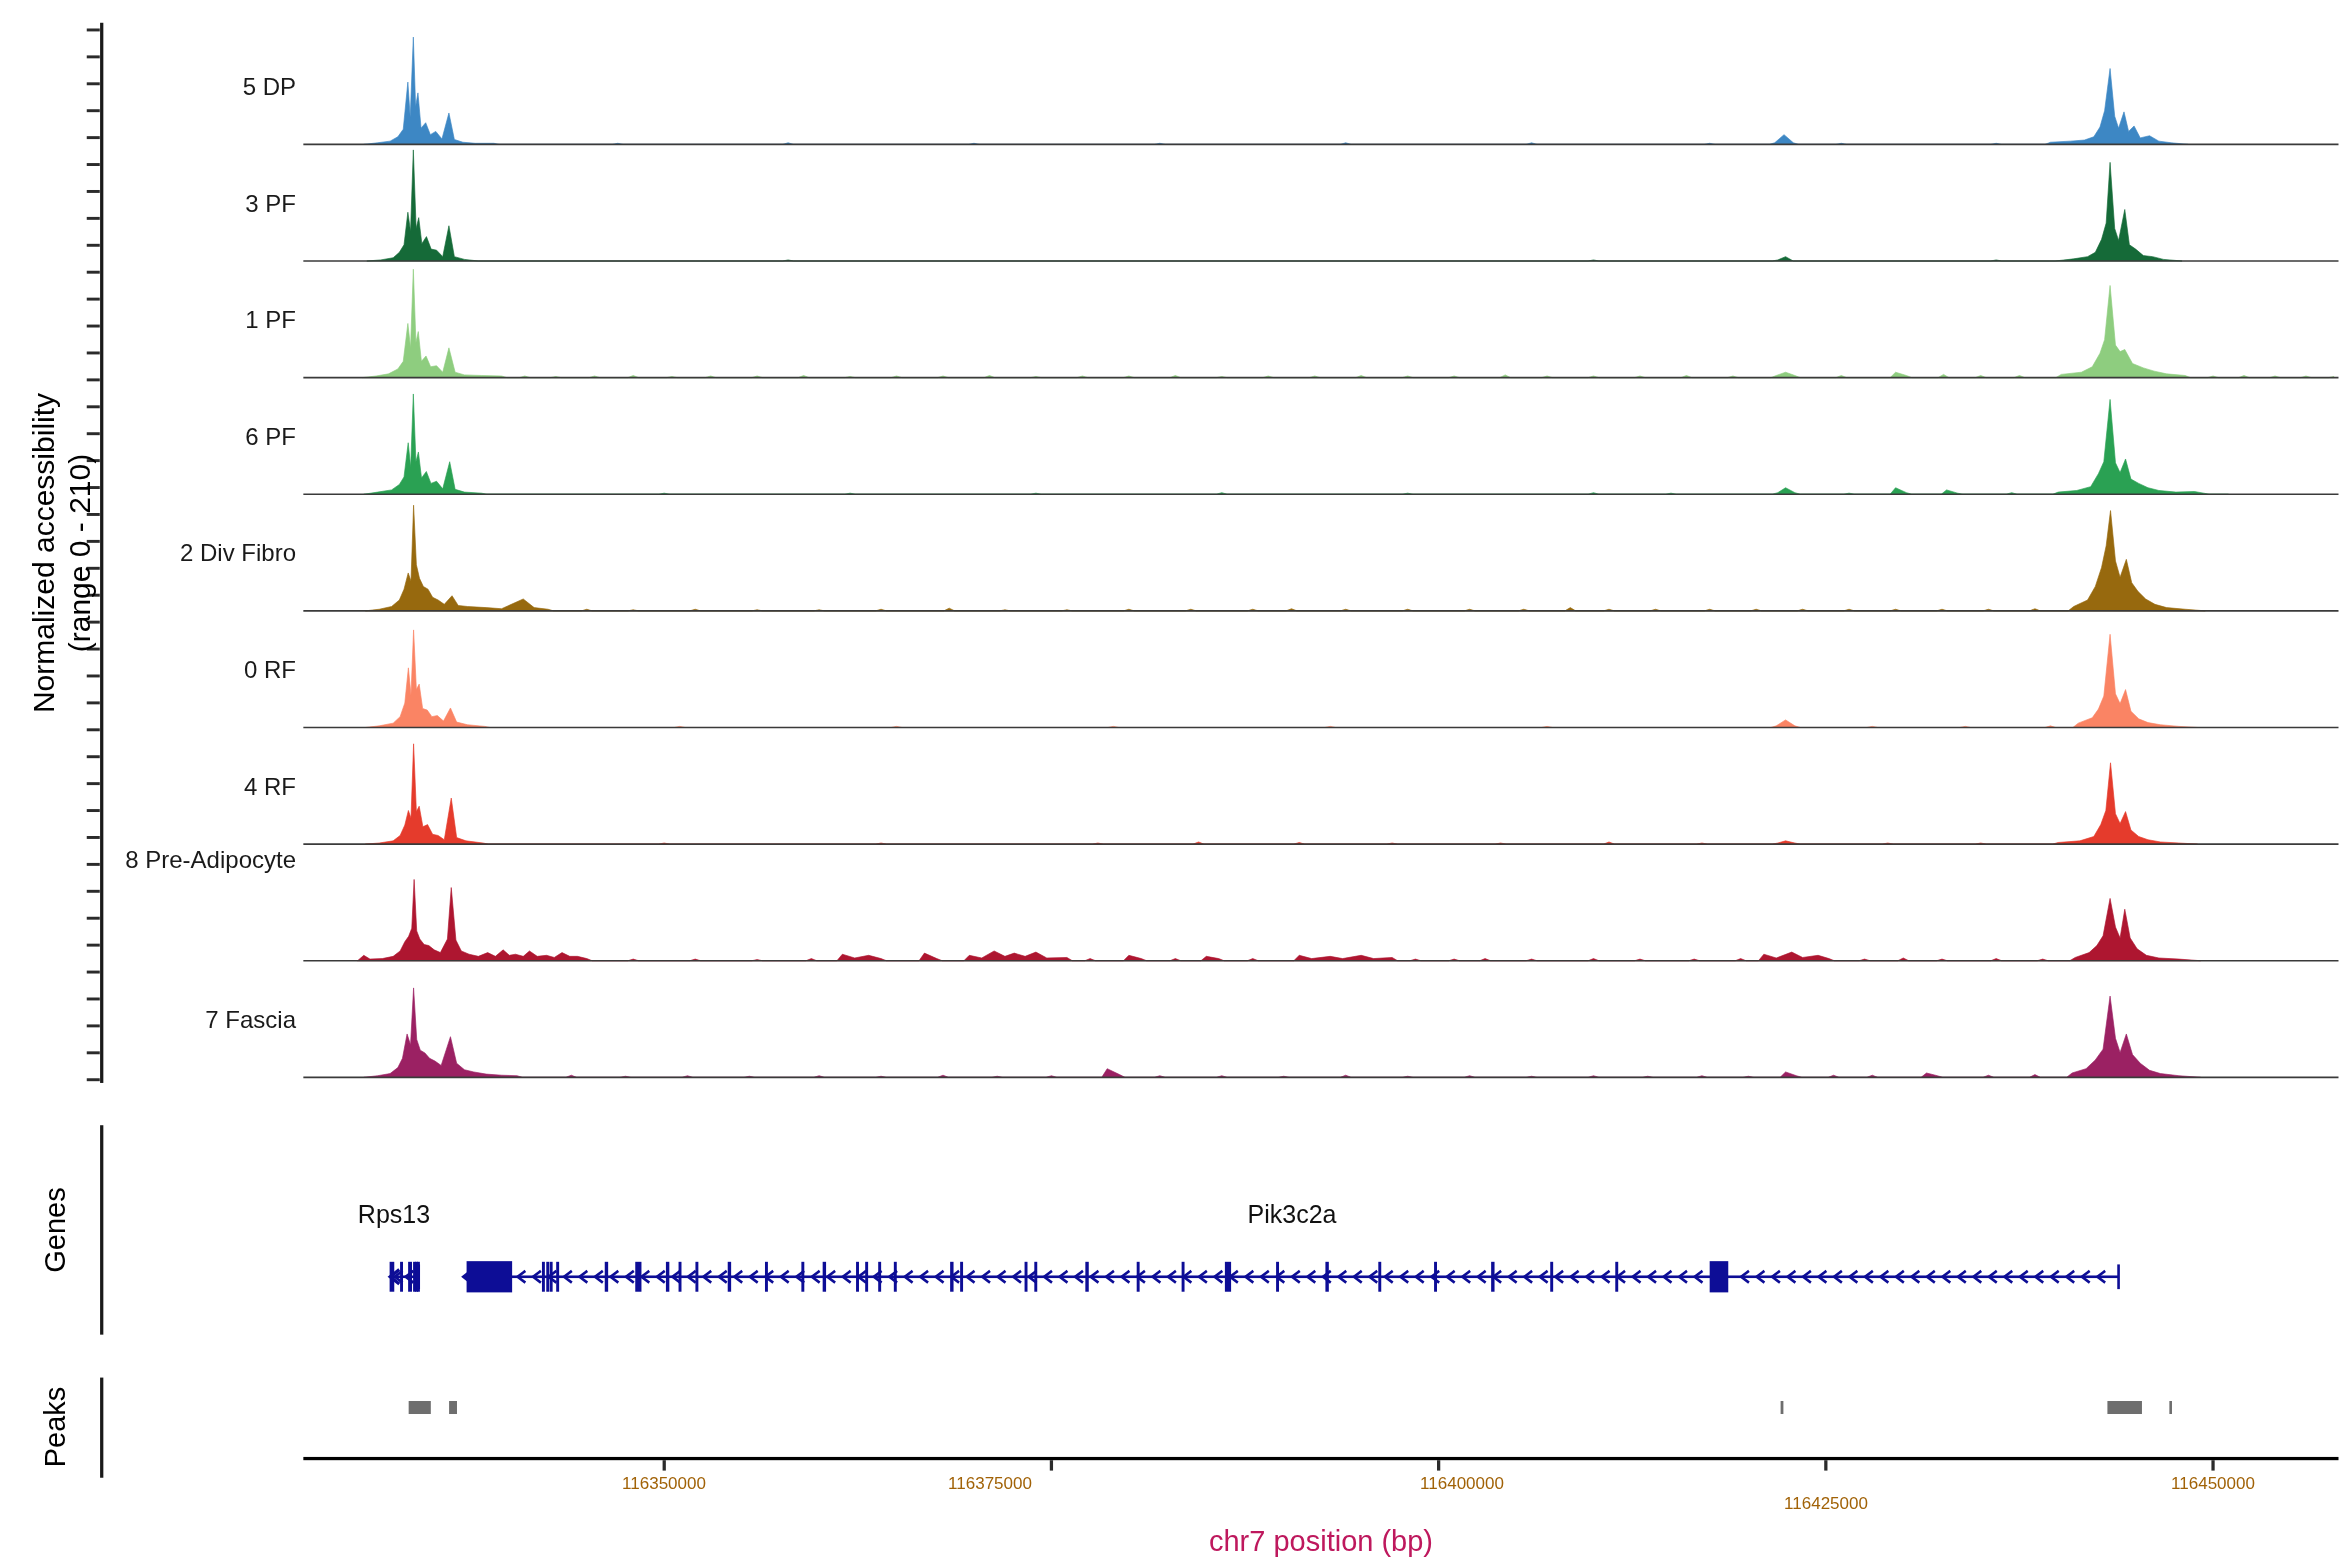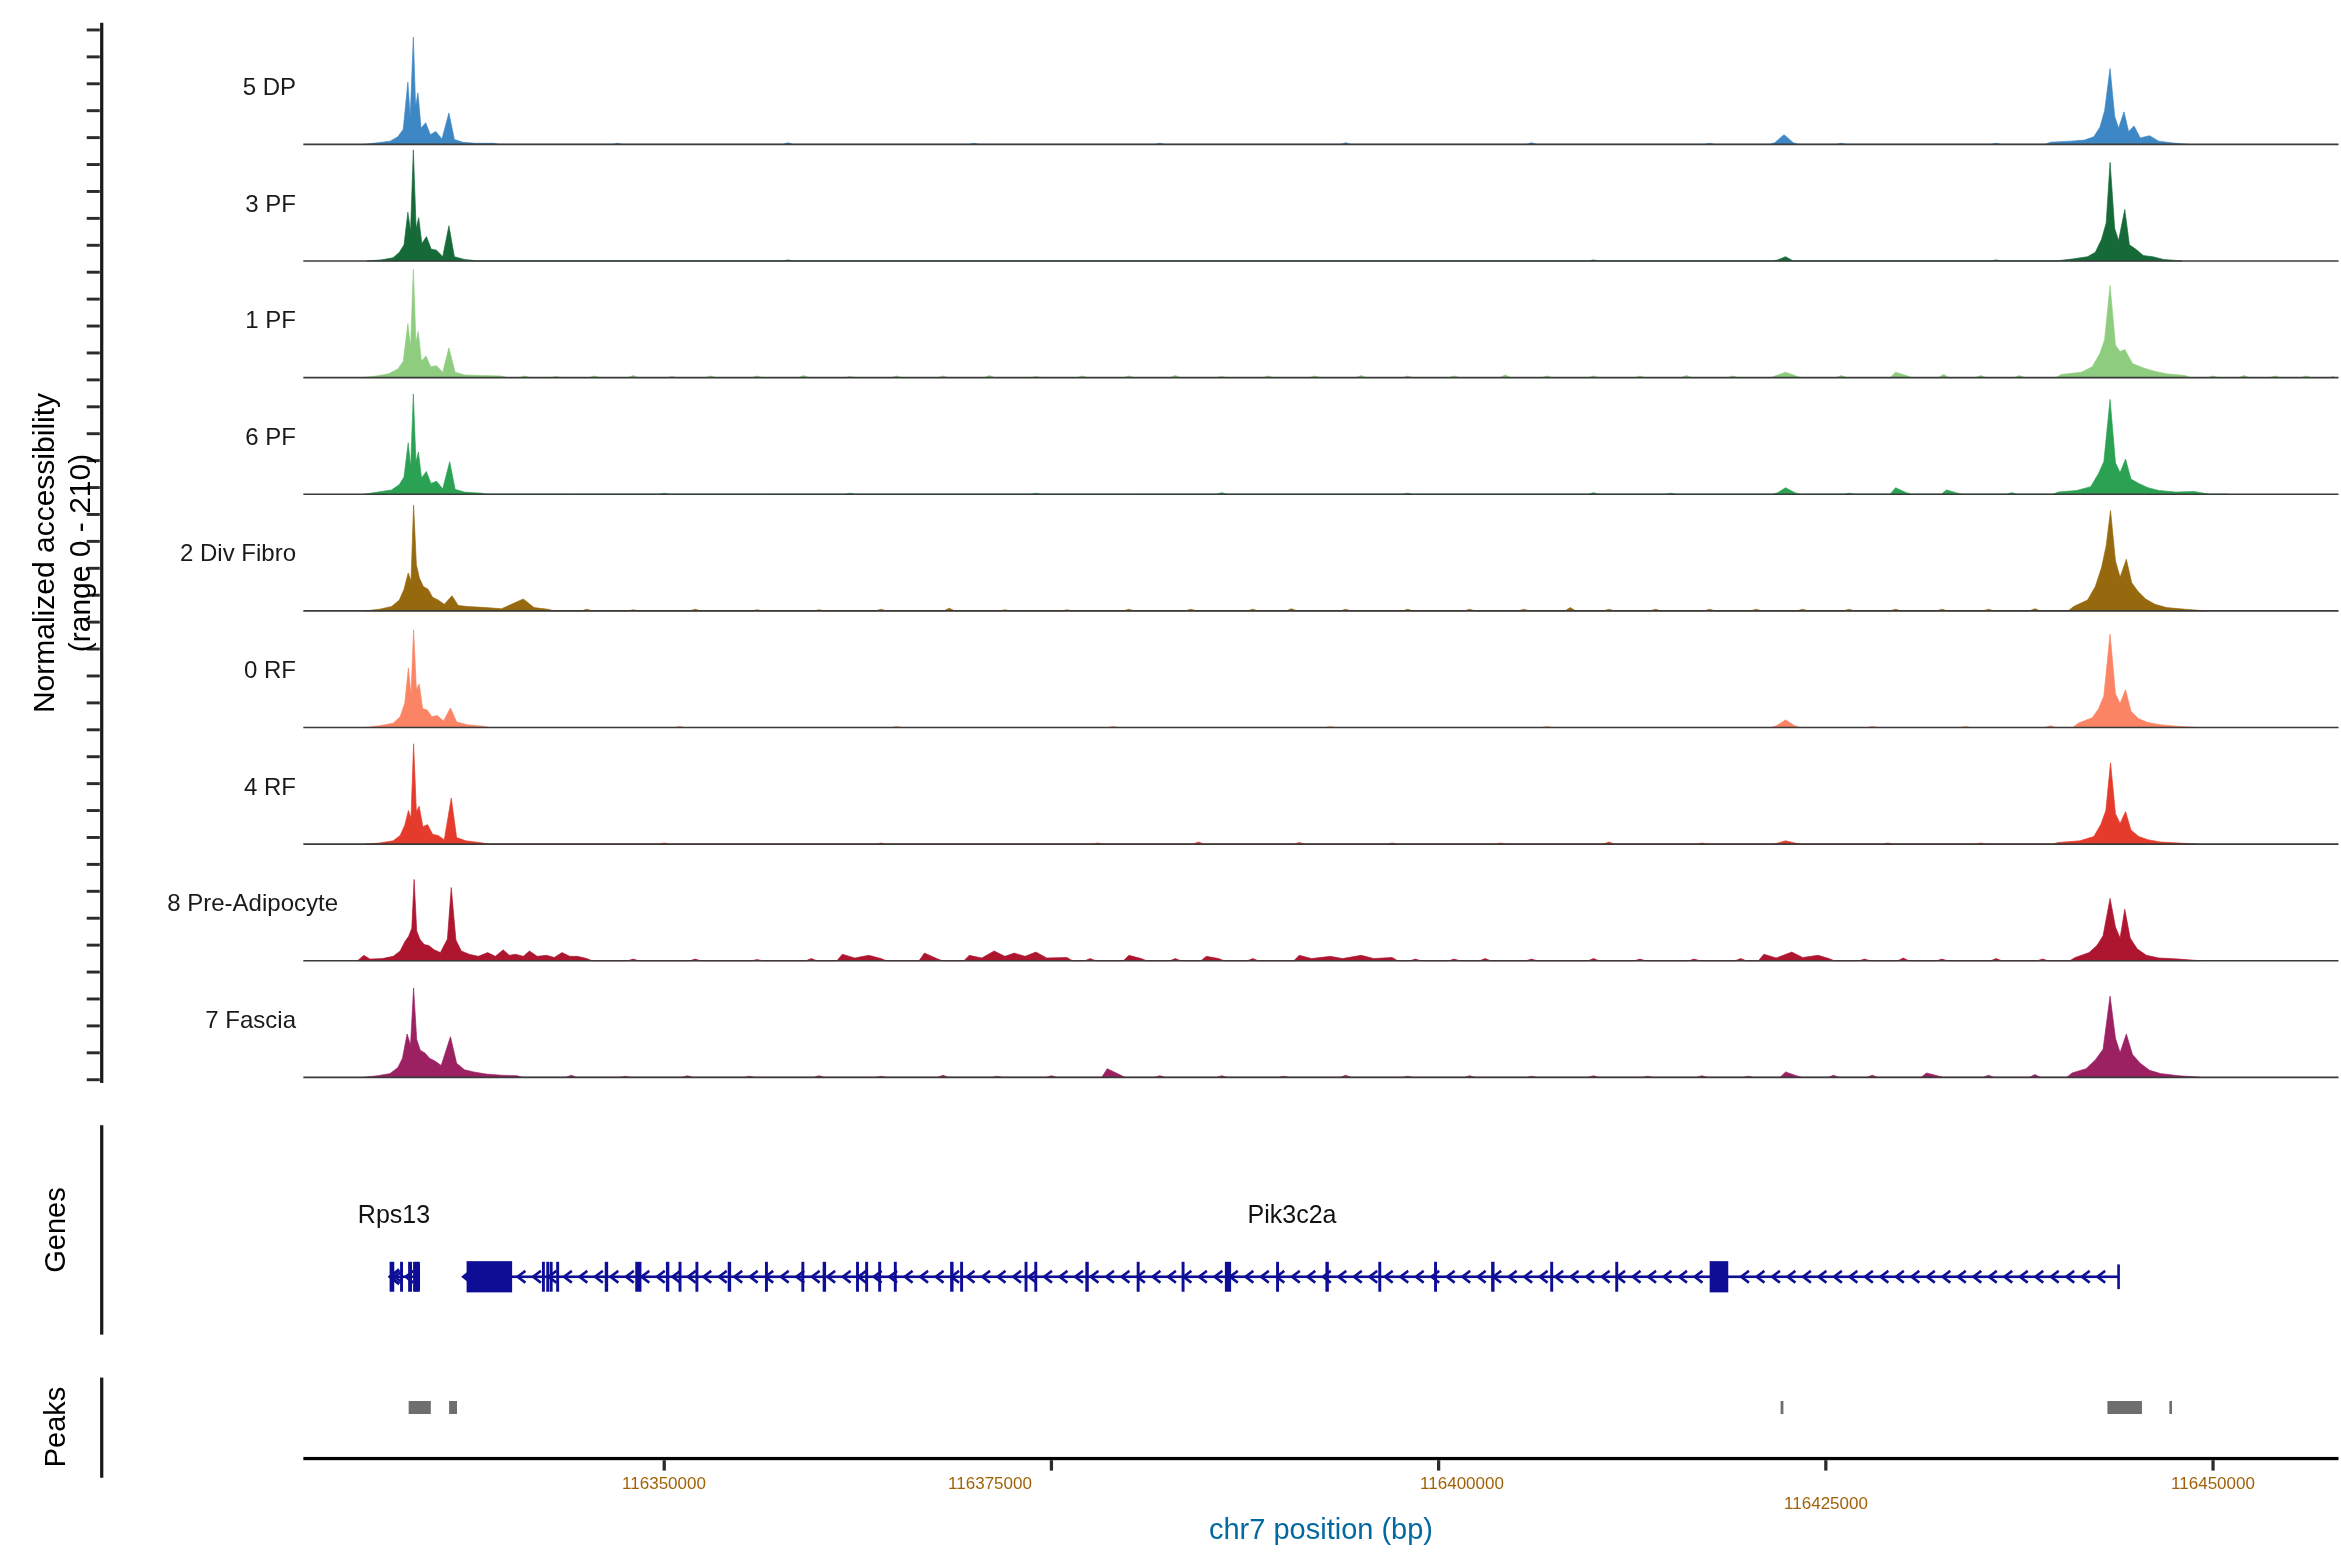--- a/index.html
+++ b/index.html
@@ -5,21 +5,21 @@
   html,body{margin:0;padding:0;background:#ffffff;}
   body{font-family:"Liberation Sans", sans-serif;}
   #figure{position:relative;width:2342px;height:1561px;background:#ffffff;overflow:hidden;}
   #plot-svg{position:absolute;left:0;top:0;}
   .track-label{position:absolute;text-align:right;font-size:24px;color:#1a1a1a;white-space:nowrap;}
   .gene-label{position:absolute;text-align:center;font-size:25px;color:#111111;white-space:nowrap;transform:translateX(-50%);}
   .xtick-label{position:absolute;text-align:center;font-size:17px;color:#a16207;white-space:nowrap;transform:translateX(-50%);}
   .rot-label{position:absolute;transform:translate(-50%,-50%) rotate(-90deg);transform-origin:center;white-space:nowrap;text-align:center;color:#000000;}
   #y-axis-label{font-size:30px;line-height:1.2;}
   .section-label{font-size:29px;}
-  #x-axis-title{position:absolute;transform:translateX(-50%);font-size:29px;color:#0369a1;white-space:nowrap;}
+  #x-axis-title{position:absolute;transform:translateX(-50%);font-size:29px;color:#be185d;white-space:nowrap;margin-top:12px;}
 </style>
 </head>
 <body>
 
 <div id="figure">
 
   <svg id="plot-svg" width="2342" height="1561" viewBox="0 0 3600 2400">
       <rect x="153.5" y="35" width="5" height="1630" fill="#1a1a1a"></rect>
       <rect x="133" y="43.8" width="20" height="4.5" fill="#2b2b2b"></rect>
       <rect x="133" y="85.18461538461538" width="20" height="4.5" fill="#2b2b2b"></rect>
@@ -255,21 +255,21 @@
   <div id="x-axis-title" style="left:1321px;top:1513px;">chr7 position (bp)</div>
 
   <div id="labels-layer">
       <div class="track-label" style="left: 101px; width: 195px; top: 73px;">5 DP</div>
       <div class="track-label" style="left: 101px; width: 195px; top: 190px;">3 PF</div>
       <div class="track-label" style="left: 101px; width: 195px; top: 306px;">1 PF</div>
       <div class="track-label" style="left: 101px; width: 195px; top: 423px;">6 PF</div>
       <div class="track-label" style="left: 101px; width: 195px; top: 539px;">2 Div Fibro</div>
       <div class="track-label" style="left: 101px; width: 195px; top: 656px;">0 RF</div>
       <div class="track-label" style="left: 101px; width: 195px; top: 773px;">4 RF</div>
-      <div class="track-label" style="left: 101px; width: 195px; top: 889px; margin-left: 42px;">8 Pre-Adipocyte</div>
+      <div class="track-label" style="left: 101px; width: 195px; top: 846px;">8 Pre-Adipocyte</div>
       <div class="track-label" style="left: 101px; width: 195px; top: 1006px;">7 Fascia</div>
       <div class="gene-label" style="left: 394px; top: 1200px;">Rps13</div>
       <div class="gene-label" style="left: 1292px; top: 1200px;">Pik3c2a</div>
       <div class="xtick-label" style="left: 664px; top: 1474px;">116350000</div>
       <div class="xtick-label" style="left: 990px; top: 1474px;">116375000</div>
       <div class="xtick-label" style="left: 1439px; top: 1474px; margin-left: 23px;">116400000</div>
       <div class="xtick-label" style="left: 1826px; top: 1474px; margin-top: 20px;">116425000</div>
       <div class="xtick-label" style="left: 2213px; top: 1474px;">116450000</div>
     </div>
 </div>

